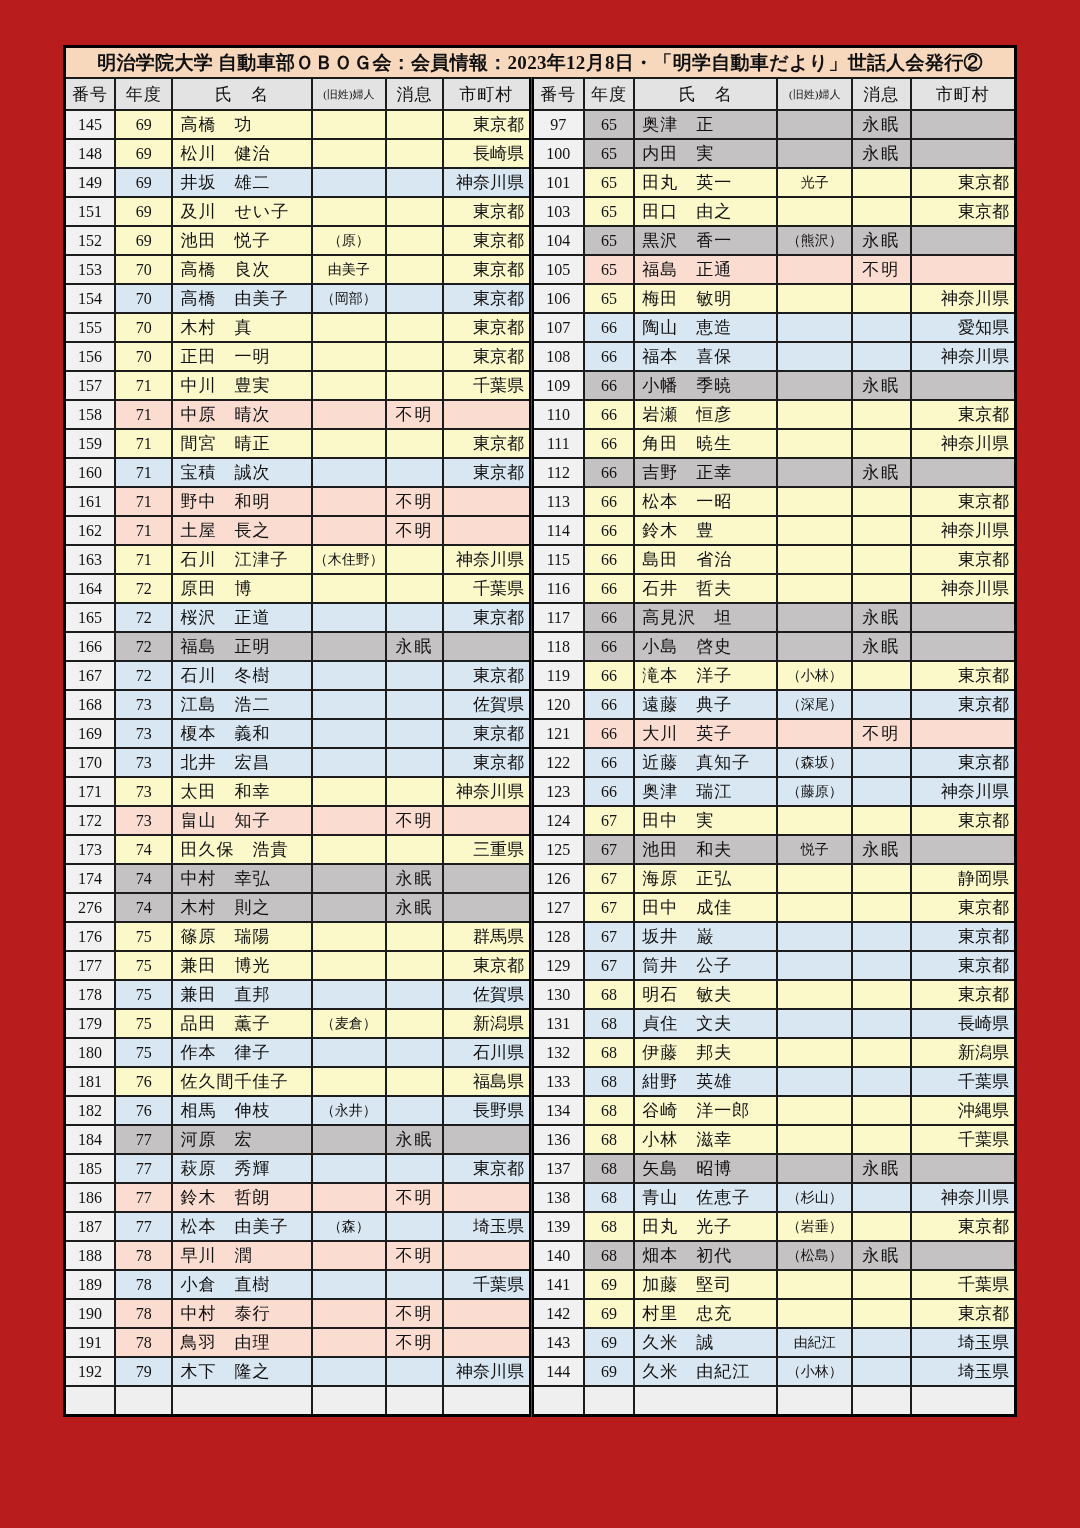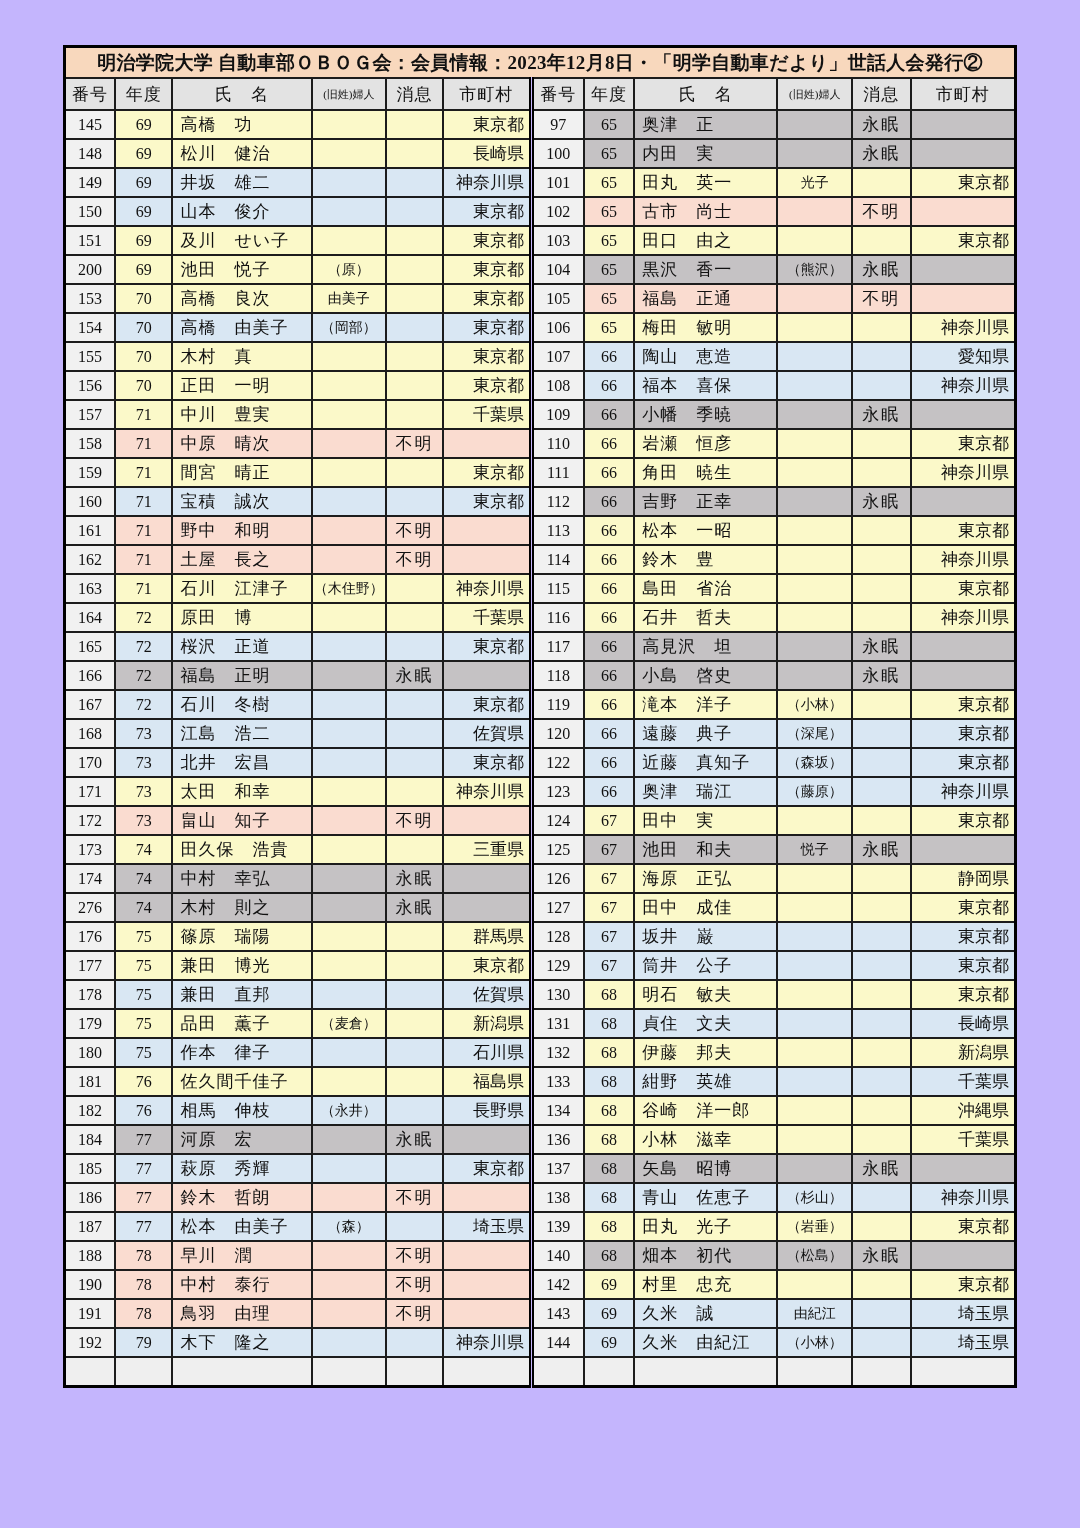--- a/index.html
+++ b/index.html
@@ -1,21 +1,21 @@
 <!DOCTYPE html>
 <html style="--c-title: #F8D8BD; --c-header: #E3E3E3; --c-numcol: #F1F1F1; --c-row_yellow: #FBF9C9; --c-row_blue: #D9E7F3; --c-row_pink: #FADCD0; --c-row_gray: #C5C2C4; --c-empty: #EFEFEF; --c-footer: #E1E1E1;"><head>
 <meta charset="utf-8">
 <style>
   html,body{margin:0;padding:0;}
   body{
     width:1080px;height:1528px;position:relative;
     background:#ffffff;color:#111;
     font-family:"Liberation Serif","DejaVu Serif",serif;
   }
-  .page{position:absolute;inset:0;background:#c4b5fd;}
+  .page{position:absolute;inset:0;background:#b91c1c;}
   table.roster{
     position:absolute;left:63px;top:45px;width:954px;
     border-collapse:collapse;table-layout:fixed;
     border:3px solid #000;
   }
   td,th{border:2px solid #1c1c1c;overflow:hidden;white-space:nowrap;padding:0;}
   .title-cell{
     height:29px;background:var(--c-title);
     font-size:19px;letter-spacing:.3px;text-align:center;font-weight:600;
   }
@@ -113,49 +113,35 @@
           <td class="f-status c-blue"></td>
           <td class="f-city c-blue">神奈川県</td>
           <td class="f-no divider">101</td>
           <td class="f-year c-yellow">65</td>
           <td class="f-name c-yellow">田丸　英一</td>
           <td class="f-maiden c-yellow">光子</td>
           <td class="f-status c-yellow"></td>
           <td class="f-city c-yellow">東京都</td>
         </tr>
         <tr>
-          <td class="f-no">150</td>
-          <td class="f-year c-blue">69</td>
-          <td class="f-name c-blue">山本　俊介</td>
-          <td class="f-maiden c-blue"></td>
-          <td class="f-status c-blue"></td>
-          <td class="f-city c-blue">東京都</td>
-          <td class="f-no divider">102</td>
-          <td class="f-year c-pink">65</td>
-          <td class="f-name c-pink">古市　尚士</td>
-          <td class="f-maiden c-pink"></td>
-          <td class="f-status c-pink">不明</td>
-          <td class="f-city c-pink"></td>
-        </tr>
-        <tr>
           <td class="f-no">151</td>
           <td class="f-year c-yellow">69</td>
           <td class="f-name c-yellow">及川　せい子</td>
           <td class="f-maiden c-yellow"></td>
           <td class="f-status c-yellow"></td>
           <td class="f-city c-yellow">東京都</td>
           <td class="f-no divider">103</td>
           <td class="f-year c-yellow">65</td>
           <td class="f-name c-yellow">田口　由之</td>
           <td class="f-maiden c-yellow"></td>
           <td class="f-status c-yellow"></td>
           <td class="f-city c-yellow">東京都</td>
         </tr>
         <tr>
-          <td class="f-no">200</td>
+          <td class="f-no">152</td>
           <td class="f-year c-yellow">69</td>
           <td class="f-name c-yellow">池田　悦子</td>
           <td class="f-maiden c-yellow">（原）</td>
           <td class="f-status c-yellow"></td>
           <td class="f-city c-yellow">東京都</td>
           <td class="f-no divider">104</td>
           <td class="f-year c-gray">65</td>
           <td class="f-name c-gray">黒沢　香一</td>
           <td class="f-maiden c-gray">（熊沢）</td>
           <td class="f-status c-gray">永眠</td>
@@ -379,20 +365,34 @@
           <td class="f-status c-blue"></td>
           <td class="f-city c-blue">佐賀県</td>
           <td class="f-no divider">120</td>
           <td class="f-year c-blue">66</td>
           <td class="f-name c-blue">遠藤　典子</td>
           <td class="f-maiden c-blue">（深尾）</td>
           <td class="f-status c-blue"></td>
           <td class="f-city c-blue">東京都</td>
         </tr>
         <tr>
+          <td class="f-no">169</td>
+          <td class="f-year c-blue">73</td>
+          <td class="f-name c-blue">榎本　義和</td>
+          <td class="f-maiden c-blue"></td>
+          <td class="f-status c-blue"></td>
+          <td class="f-city c-blue">東京都</td>
+          <td class="f-no divider">121</td>
+          <td class="f-year c-pink">66</td>
+          <td class="f-name c-pink">大川　英子</td>
+          <td class="f-maiden c-pink"></td>
+          <td class="f-status c-pink">不明</td>
+          <td class="f-city c-pink"></td>
+        </tr>
+        <tr>
           <td class="f-no">170</td>
           <td class="f-year c-blue">73</td>
           <td class="f-name c-blue">北井　宏昌</td>
           <td class="f-maiden c-blue"></td>
           <td class="f-status c-blue"></td>
           <td class="f-city c-blue">東京都</td>
           <td class="f-no divider">122</td>
           <td class="f-year c-blue">66</td>
           <td class="f-name c-blue">近藤　真知子</td>
           <td class="f-maiden c-blue">（森坂）</td>
@@ -629,20 +629,34 @@
           <td class="f-name c-pink">早川　潤</td>
           <td class="f-maiden c-pink"></td>
           <td class="f-status c-pink">不明</td>
           <td class="f-city c-pink"></td>
           <td class="f-no divider">140</td>
           <td class="f-year c-gray">68</td>
           <td class="f-name c-gray">畑本　初代</td>
           <td class="f-maiden c-gray">（松島）</td>
           <td class="f-status c-gray">永眠</td>
           <td class="f-city c-gray"></td>
+        </tr>
+        <tr>
+          <td class="f-no">189</td>
+          <td class="f-year c-blue">78</td>
+          <td class="f-name c-blue">小倉　直樹</td>
+          <td class="f-maiden c-blue"></td>
+          <td class="f-status c-blue"></td>
+          <td class="f-city c-blue">千葉県</td>
+          <td class="f-no divider">141</td>
+          <td class="f-year c-yellow">69</td>
+          <td class="f-name c-yellow">加藤　堅司</td>
+          <td class="f-maiden c-yellow"></td>
+          <td class="f-status c-yellow"></td>
+          <td class="f-city c-yellow">千葉県</td>
         </tr>
         <tr>
           <td class="f-no">190</td>
           <td class="f-year c-pink">78</td>
           <td class="f-name c-pink">中村　泰行</td>
           <td class="f-maiden c-pink"></td>
           <td class="f-status c-pink">不明</td>
           <td class="f-city c-pink"></td>
           <td class="f-no divider">142</td>
           <td class="f-year c-yellow">69</td>

